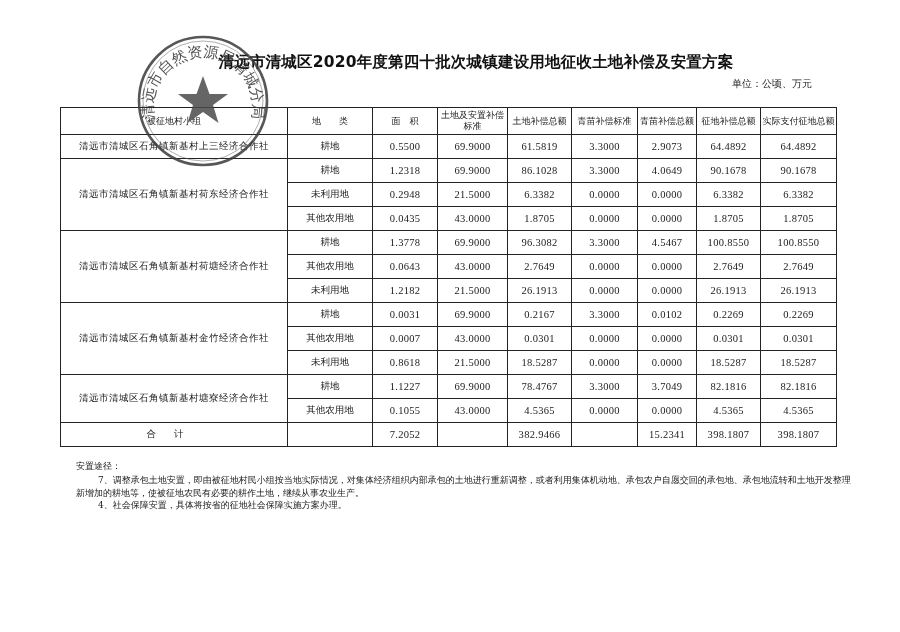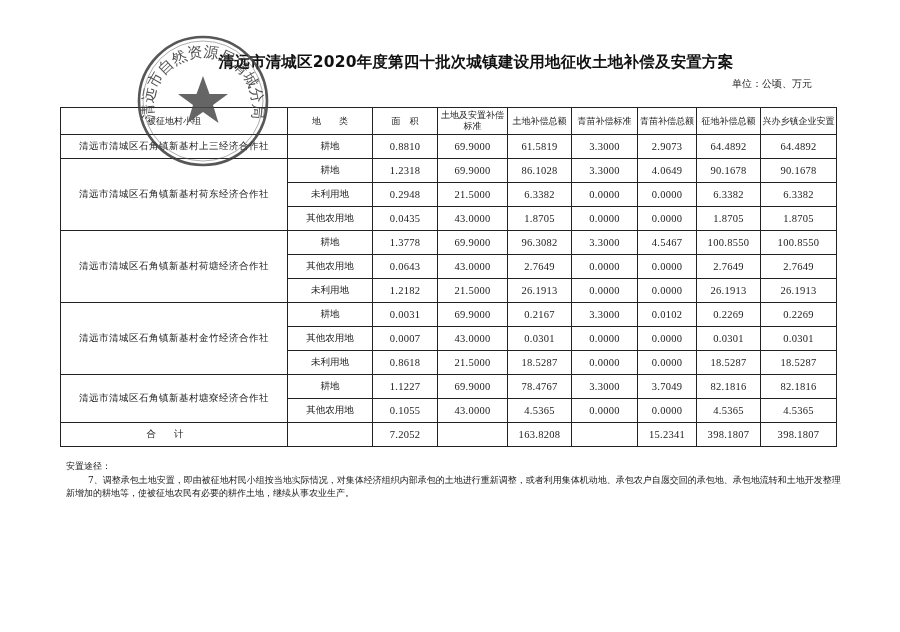--- a/index.html
+++ b/index.html
@@ -22,21 +22,21 @@
   table.main td, table.main th {
     border:1.3px solid #222; text-align:center; vertical-align:middle;
     padding:0; font-weight:normal; color:#1a1a1a; overflow:hidden;
   }
   table.main th { height:26px; line-height:11px; font-size:9px; }
   table.main td { height:23px; }
   td.num { font-family:"Liberation Serif", "DejaVu Serif", serif; font-size:10.5px; letter-spacing:0.3px; }
   td.group { font-size:9.5px; letter-spacing:0.5px;margin-top:13px; }
   td.total-label { letter-spacing:18px; }
   .notes {
-    position:absolute; left:66px; top:460px; width:780px; font-size:9px; line-height:12.3px; color:#1a1a1a;
+    position:absolute; left:76px; top:460px; width:780px; font-size:9px; line-height:12.3px; color:#1a1a1a;
   }
   .notes .head { margin-bottom:2px; }
   .notes p { margin:0; text-indent:22px; }
   .seal {
     position:absolute; left:134px; top:32px; width:138px; height:138px; pointer-events:none;
   }
 </style>
 </head>
 <body>
 
@@ -58,29 +58,29 @@
   <thead>
     <tr>
       <th>被征地村小组</th>
       <th>地　　类</th>
       <th>面　积</th>
       <th>土地及安置补偿标准</th>
       <th>土地补偿总额</th>
       <th>青苗补偿标准</th>
       <th>青苗补偿总额</th>
       <th>征地补偿总额</th>
-      <th>兴办乡镇企业安置</th>
+      <th>实际支付征地总额</th>
     </tr>
   </thead>
   <tbody>
 
     <tr>
       <td class="group" rowspan="1">清远市清城区石角镇新基村上三经济合作社</td>
       <td>耕地</td>
-      <td class="num">0.8810</td>
+      <td class="num">0.5500</td>
       <td class="num">69.9000</td>
       <td class="num">61.5819</td>
       <td class="num">3.3000</td>
       <td class="num">2.9073</td>
       <td class="num">64.4892</td>
       <td class="num">64.4892</td>
     </tr>
 
     <tr>
       <td class="group" rowspan="3">清远市清城区石角镇新基村荷东经济合作社</td>
@@ -198,32 +198,33 @@
       <td class="num">0.0000</td>
       <td class="num">4.5365</td>
       <td class="num">4.5365</td>
     </tr>
 
     <tr>
       <td class="total-label">合计</td>
       <td></td>
       <td class="num">7.2052</td>
       <td></td>
-      <td class="num">163.8208</td>
+      <td class="num">382.9466</td>
       <td></td>
       <td class="num">15.2341</td>
       <td class="num">398.1807</td>
       <td class="num">398.1807</td>
     </tr>
   </tbody>
 </table>
 
 <div class="notes">
   <div class="head">安置途径：</div>
   <p>7、调整承包土地安置，即由被征地村民小组按当地实际情况，对集体经济组织内部承包的土地进行重新调整，或者利用集体机动地、承包农户自愿交回的承包地、承包地流转和土地开发整理新增加的耕地等，使被征地农民有必要的耕作土地，继续从事农业生产。</p>
+  <p>4、社会保障安置，具体将按省的征地社会保障实施方案办理。</p>
 </div>
 
 <svg class="seal" viewBox="0 0 138 138" xmlns="http://www.w3.org/2000/svg">
   <circle cx="69" cy="69" r="64" fill="none" stroke="#3a3a3a" stroke-width="2.6" opacity="0.85"></circle>
   <circle cx="69" cy="69" r="60" fill="none" stroke="#555" stroke-width="0.8" opacity="0.6"></circle>
   <polygon points="69,44 75.5,62 94,62 79,73 84.5,91 69,80 53.5,91 59,73 44,62 62.5,62" fill="#4a4a4a" opacity="0.85"></polygon>
   <defs>
     <path id="sealArc" d="M 22,92 A 50,50 0 1 1 116,92"></path>
   </defs>
   <text font-size="15" fill="#333" opacity="0.85" font-family="DejaVu Serif, serif">

